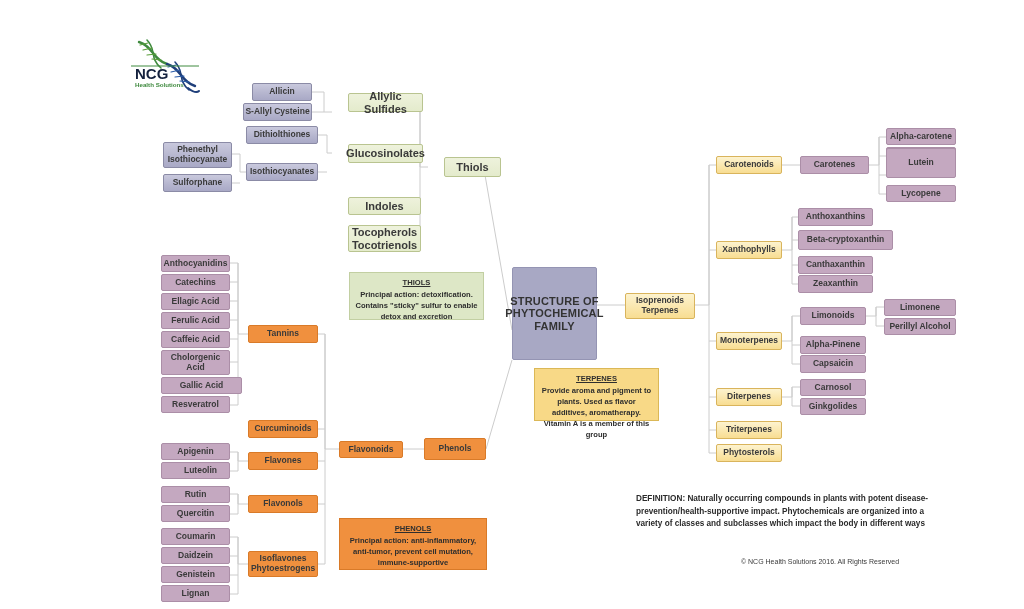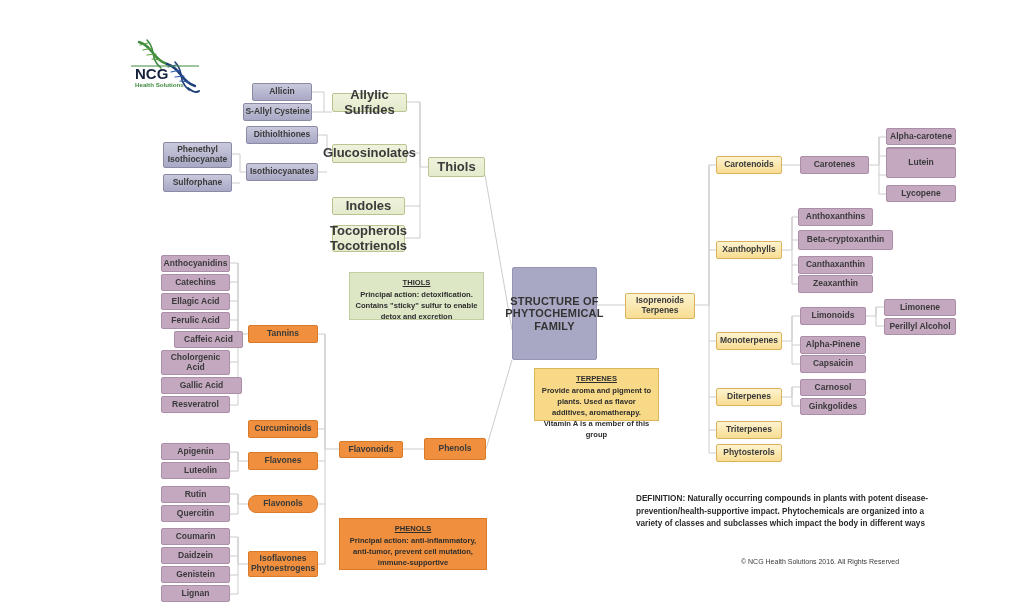--- a/index.html
+++ b/index.html
@@ -36,21 +36,22 @@
   
   .n-mauve{
     background:#c4a8c0;
     border-color:#ab8ea7;
     font-size:8.5px;
   }
   
   .n-green{
     background:linear-gradient(to bottom,#eef2dc 0%, #e4ebcc 100%);
     border-color:#b9c490;
-    font-size:13px;
+    font-size:11px;
+    margin-left:16px;
   }
   
   .n-gold{
     background:linear-gradient(to bottom,#fdf3cf 0%, #f8dd92 100%);
     border-color:#d9b45c;
     font-size:8.5px;
   }
   
   .n-orange{
     background:#f0903e;
@@ -271,29 +272,29 @@
 
   <div class="node n-mauve" style="left:800px;top:379px;width:66px;height:17px;">Carnosol</div>
   <div class="node n-mauve" style="left:800px;top:398px;width:66px;height:17px;">Ginkgolides</div>
 
   <div class="node n-orange" style="left:424px;top:438px;width:62px;height:22px;">Phenols</div>
   <div class="node n-orange" style="left:339px;top:441px;width:64px;height:17px;">Flavonoids</div>
 
   <div class="node n-orange" style="left:248px;top:325px;width:70px;height:18px;">Tannins</div>
   <div class="node n-orange" style="left:248px;top:420px;width:70px;height:18px;">Curcuminoids</div>
   <div class="node n-orange" style="left:248px;top:452px;width:70px;height:18px;">Flavones</div>
-  <div class="node n-orange" style="left:248px;top:495px;width:70px;height:18px;border-radius:8px;">Flavonols</div>
+  <div class="node n-orange" style="left:248px;top:495px;width:70px;height:18px;">Flavonols</div>
   <div class="node n-orange" style="left:248px;top:551px;width:70px;height:26px;">Isoflavones
 Phytoestrogens</div>
 
   <div class="node n-mauve" style="left:161px;top:255px;width:69px;height:17px;">Anthocyanidins</div>
   <div class="node n-mauve" style="left:161px;top:274px;width:69px;height:17px;">Catechins</div>
   <div class="node n-mauve" style="left:161px;top:293px;width:69px;height:17px;">Ellagic Acid</div>
   <div class="node n-mauve" style="left:161px;top:312px;width:69px;height:17px;">Ferulic Acid</div>
-  <div class="node n-mauve" style="left:161px;top:331px;width:69px;height:17px;margin-left:13px;">Caffeic Acid</div>
+  <div class="node n-mauve" style="left:161px;top:331px;width:69px;height:17px;">Caffeic Acid</div>
   <div class="node n-mauve" style="left:161px;top:350px;width:69px;height:25px;">Cholorgenic
 Acid</div>
   <div class="node n-mauve" style="left:161px;top:377px;width:81px;height:17px;">Gallic Acid</div>
   <div class="node n-mauve" style="left:161px;top:396px;width:69px;height:17px;">Resveratrol</div>
 
   <div class="node n-mauve" style="left:161px;top:443px;width:69px;height:17px;">Apigenin</div>
   <div class="node n-mauve" style="left:161px;top:462px;width:69px;height:17px;padding-left:10px;">Luteolin</div>
 
   <div class="node n-mauve" style="left:161px;top:486px;width:69px;height:17px;">Rutin</div>
   <div class="node n-mauve" style="left:161px;top:505px;width:69px;height:17px;">Quercitin</div>

